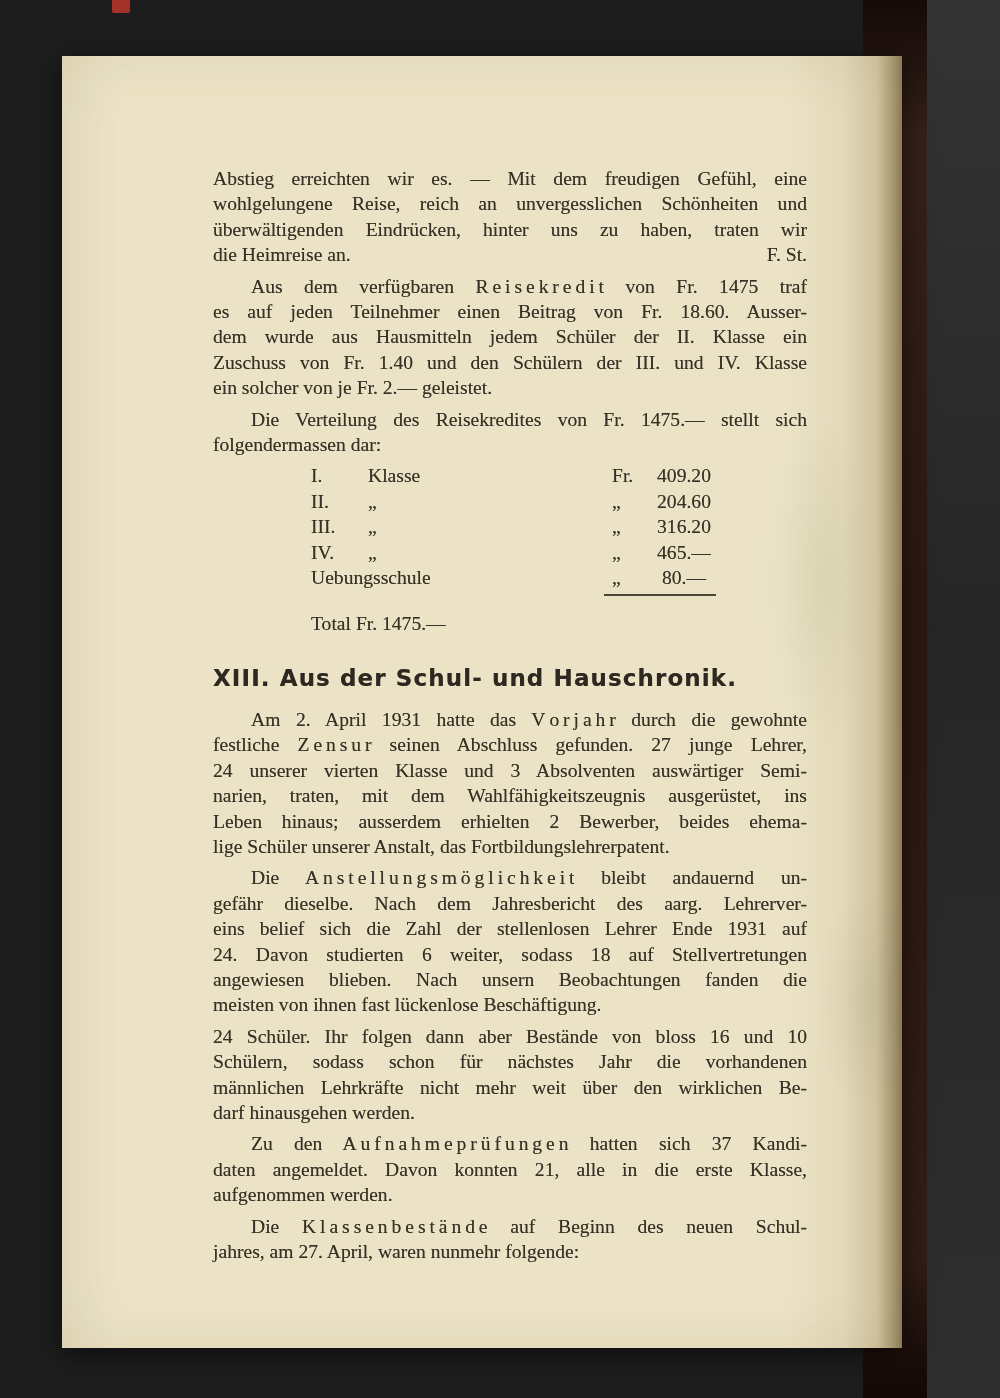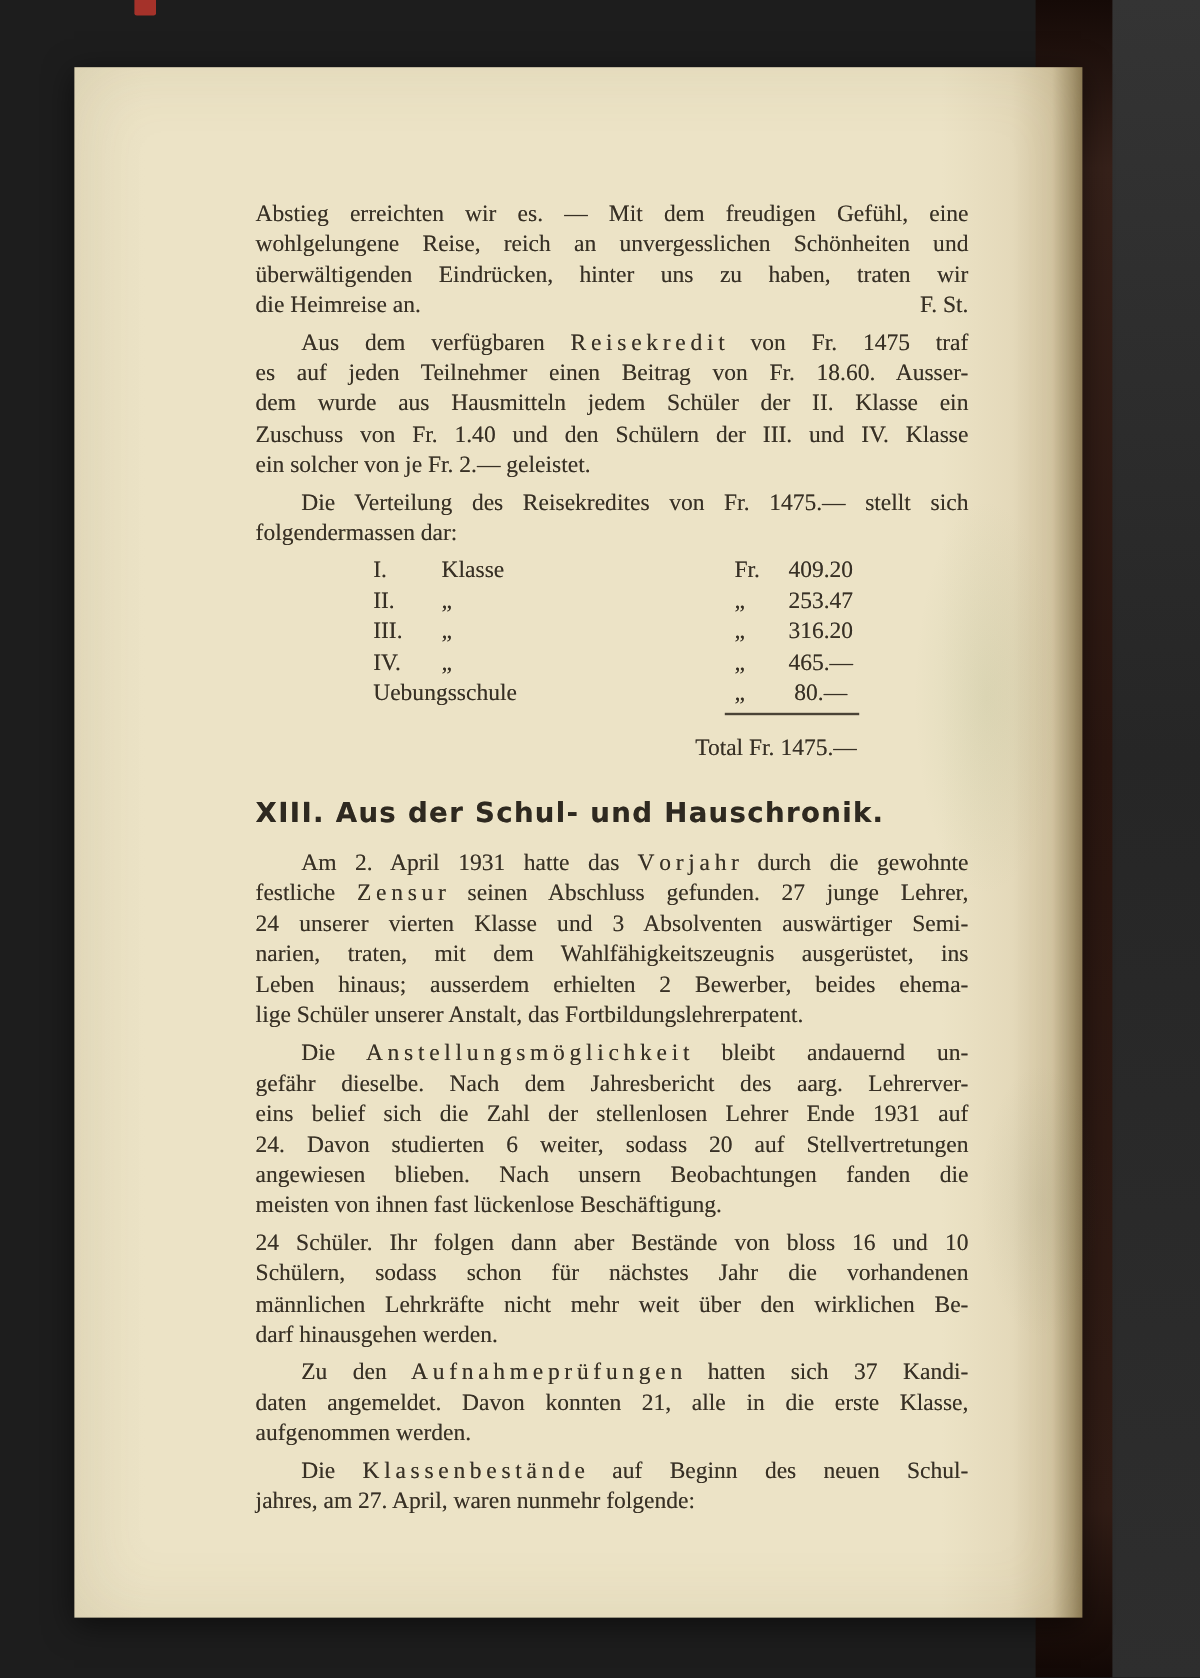--- a/index.html
+++ b/index.html
@@ -29,21 +29,21 @@
   .line.last{text-align:center;text-align-last:left}
   .first{padding-left:38px}
   .sigline{display:flex;justify-content:space-between}
   .ctable{width:403px;margin:2px 0 0 98px}
   .trow{display:flex;line-height:25.4px}
   .c-num{flex:0 0 44px;white-space:nowrap}
   .c-label{flex:1 1 auto;padding-left:13px}
   .c-cur{flex:0 0 42px}
   .c-amt{flex:0 0 60px;text-align:center}
   .rule{margin:3px 0 2px 293px;width:112px;border-top:2px solid #4a4336}
-  .ttotal{width:403px;text-align:right;margin-top:15px}
+  .ttotal{width:403px;text-align:left;margin-top:15px}
   .heading{margin:27px 0 14px 0;
     font-family:"DejaVu Sans","Liberation Sans",sans-serif;
     font-weight:700;font-size:23px;letter-spacing:1.1px;color:#2e2920;line-height:30px}
 </style>
 </head>
 <body>
 
 <div class="bg-right"></div>
 <div class="spine"></div>
 <div class="ribbon"></div>
@@ -82,21 +82,21 @@
       <div class="trow">
         <span class="c-num">I.</span>
         <span class="c-label">Klasse</span>
         <span class="c-cur">Fr.</span>
         <span class="c-amt">409.20</span>
       </div>
       <div class="trow">
         <span class="c-num">II.</span>
         <span class="c-label">„</span>
         <span class="c-cur">„</span>
-        <span class="c-amt">253.47</span>
+        <span class="c-amt">204.60</span>
       </div>
       <div class="trow">
         <span class="c-num">III.</span>
         <span class="c-label">„</span>
         <span class="c-cur">„</span>
         <span class="c-amt">316.20</span>
       </div>
       <div class="trow">
         <span class="c-num">IV.</span>
         <span class="c-label">„</span>
@@ -121,21 +121,21 @@
       <div class="line">24 unserer vierten Klasse und 3 Absolventen auswärtiger Semi-</div>
       <div class="line">narien, traten, mit dem Wahlfähigkeitszeugnis ausgerüstet, ins</div>
       <div class="line">Leben hinaus; ausserdem erhielten 2 Bewerber, beides ehema-</div>
       <div class="line last">lige Schüler unserer Anstalt, das Fortbildungslehrerpatent.</div>
     </div>
 
     <div class="p">
       <div class="line first">Die A n s t e l l u n g s m ö g l i c h k e i t bleibt andauernd un-</div>
       <div class="line">gefähr dieselbe. Nach dem Jahresbericht des aarg. Lehrerver-</div>
       <div class="line">eins belief sich die Zahl der stellenlosen Lehrer Ende 1931 auf</div>
-      <div class="line">24. Davon studierten 6 weiter, sodass 20 auf Stellvertretungen</div>
+      <div class="line">24. Davon studierten 6 weiter, sodass 18 auf Stellvertretungen</div>
       <div class="line">angewiesen blieben. Nach unsern Beobachtungen fanden die</div>
       <div class="line last">meisten von ihnen fast lückenlose Beschäftigung.</div>
     </div>
 
     <div class="p">
       <div class="line">24 Schüler. Ihr folgen dann aber Bestände von bloss 16 und 10</div>
       <div class="line">Schülern, sodass schon für nächstes Jahr die vorhandenen</div>
       <div class="line">männlichen Lehrkräfte nicht mehr weit über den wirklichen Be-</div>
       <div class="line last">darf hinausgehen werden.</div>
     </div>

